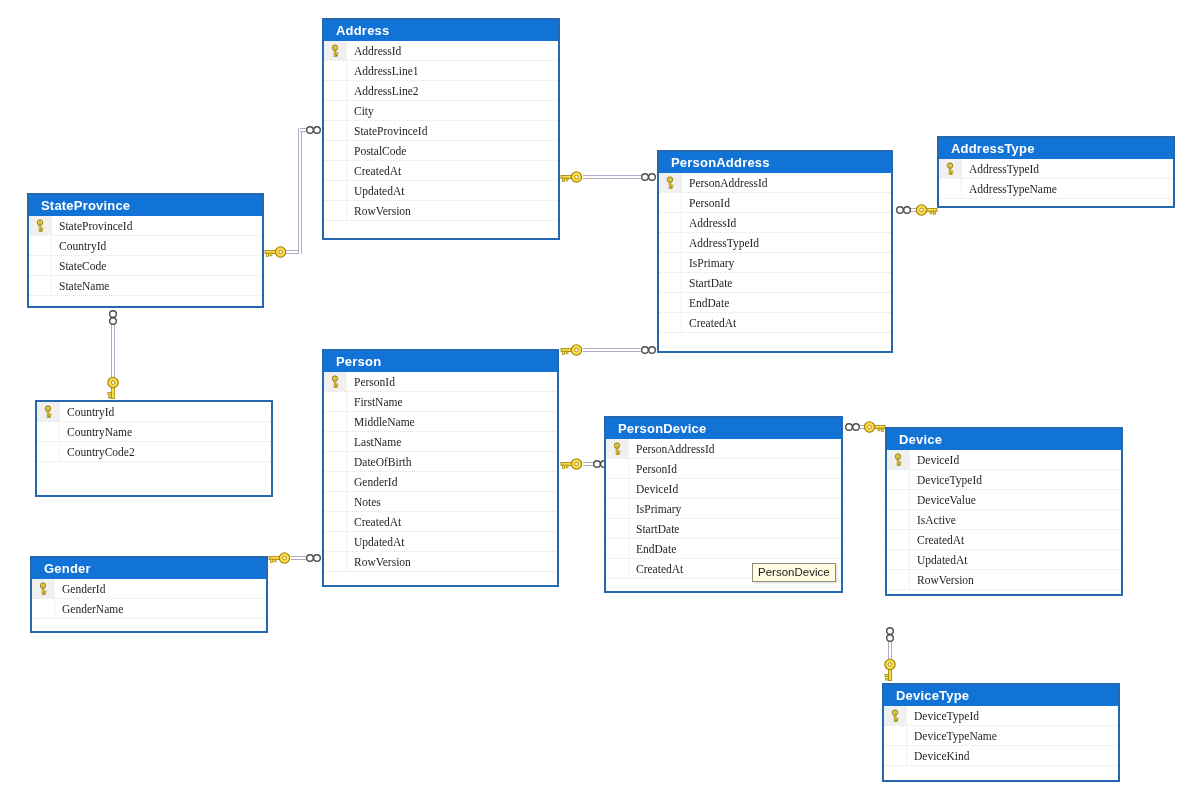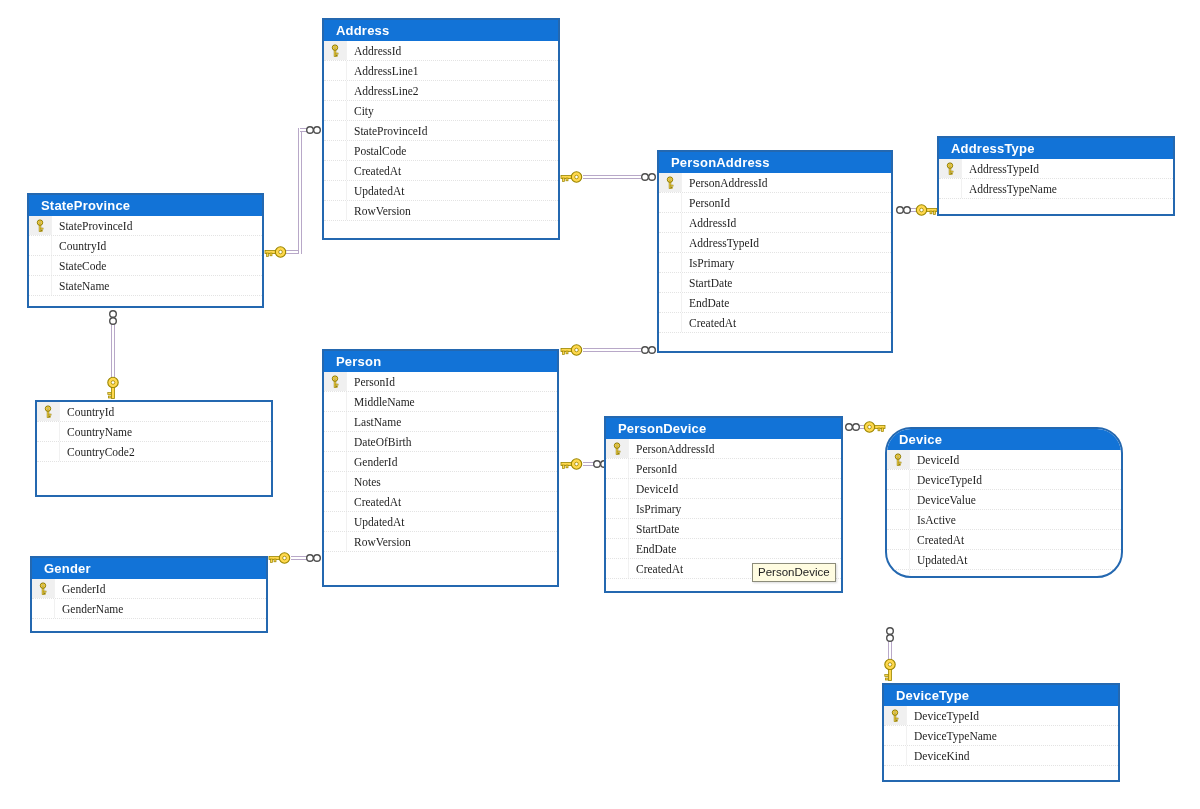--- a/index.html
+++ b/index.html
@@ -280,21 +280,21 @@
       </div>
       <div class="db-row">
         <div class="key-cell"></div>
         <div class="col-name">EndDate</div>
       </div>
       <div class="db-row">
         <div class="key-cell"></div>
         <div class="col-name">CreatedAt</div>
       </div>
     </div>
-  <div class="db-table" style="left:937px;top:136px;width:238px;height:80px;">
+  <div class="db-table" style="left:937px;top:136px;width:238px;height:72px;">
       <div class="db-title">AddressType</div>
       <div class="db-row">
         <div class="key-cell haskey">
           <span style="line-height: 0;"><svg width="10" height="14" viewBox="0 0 10 14">
               <circle cx="5" cy="3.6" r="2.7" fill="#ffd84d" stroke="#8a7900" stroke-width="1"></circle>
               <circle cx="5" cy="3.6" r="0.9" fill="#fff" stroke="#8a7900" stroke-width="0.6"></circle>
               <rect x="4.1" y="6.2" width="1.8" height="6.4" fill="#ffd84d" stroke="#8a7900" stroke-width="0.6"></rect>
               <rect x="5.9" y="9" width="2.2" height="1.2" fill="#ffd84d" stroke="#8a7900" stroke-width="0.5"></rect>
               <rect x="5.9" y="11.2" width="1.8" height="1.2" fill="#ffd84d" stroke="#8a7900" stroke-width="0.5"></rect>
             </svg></span>
@@ -315,20 +315,24 @@
               <circle cx="5" cy="3.6" r="0.9" fill="#fff" stroke="#8a7900" stroke-width="0.6"></circle>
               <rect x="4.1" y="6.2" width="1.8" height="6.4" fill="#ffd84d" stroke="#8a7900" stroke-width="0.6"></rect>
               <rect x="5.9" y="9" width="2.2" height="1.2" fill="#ffd84d" stroke="#8a7900" stroke-width="0.5"></rect>
               <rect x="5.9" y="11.2" width="1.8" height="1.2" fill="#ffd84d" stroke="#8a7900" stroke-width="0.5"></rect>
             </svg></span>
         </div>
         <div class="col-name">PersonId</div>
       </div>
       <div class="db-row">
         <div class="key-cell"></div>
+        <div class="col-name">FirstName</div>
+      </div>
+      <div class="db-row">
+        <div class="key-cell"></div>
         <div class="col-name">MiddleName</div>
       </div>
       <div class="db-row">
         <div class="key-cell"></div>
         <div class="col-name">LastName</div>
       </div>
       <div class="db-row">
         <div class="key-cell"></div>
         <div class="col-name">DateOfBirth</div>
       </div>
@@ -426,21 +430,21 @@
       </div>
       <div class="db-row">
         <div class="key-cell"></div>
         <div class="col-name">EndDate</div>
       </div>
       <div class="db-row">
         <div class="key-cell"></div>
         <div class="col-name">CreatedAt</div>
       </div>
     </div>
-  <div class="db-table" style="left:885px;top:427px;width:238px;height:151px;border-radius:26px;">
+  <div class="db-table" style="left:885px;top:427px;width:238px;height:169px;">
       <div class="db-title">Device</div>
       <div class="db-row">
         <div class="key-cell haskey">
           <span style="line-height: 0;"><svg width="10" height="14" viewBox="0 0 10 14">
               <circle cx="5" cy="3.6" r="2.7" fill="#ffd84d" stroke="#8a7900" stroke-width="1"></circle>
               <circle cx="5" cy="3.6" r="0.9" fill="#fff" stroke="#8a7900" stroke-width="0.6"></circle>
               <rect x="4.1" y="6.2" width="1.8" height="6.4" fill="#ffd84d" stroke="#8a7900" stroke-width="0.6"></rect>
               <rect x="5.9" y="9" width="2.2" height="1.2" fill="#ffd84d" stroke="#8a7900" stroke-width="0.5"></rect>
               <rect x="5.9" y="11.2" width="1.8" height="1.2" fill="#ffd84d" stroke="#8a7900" stroke-width="0.5"></rect>
             </svg></span>

